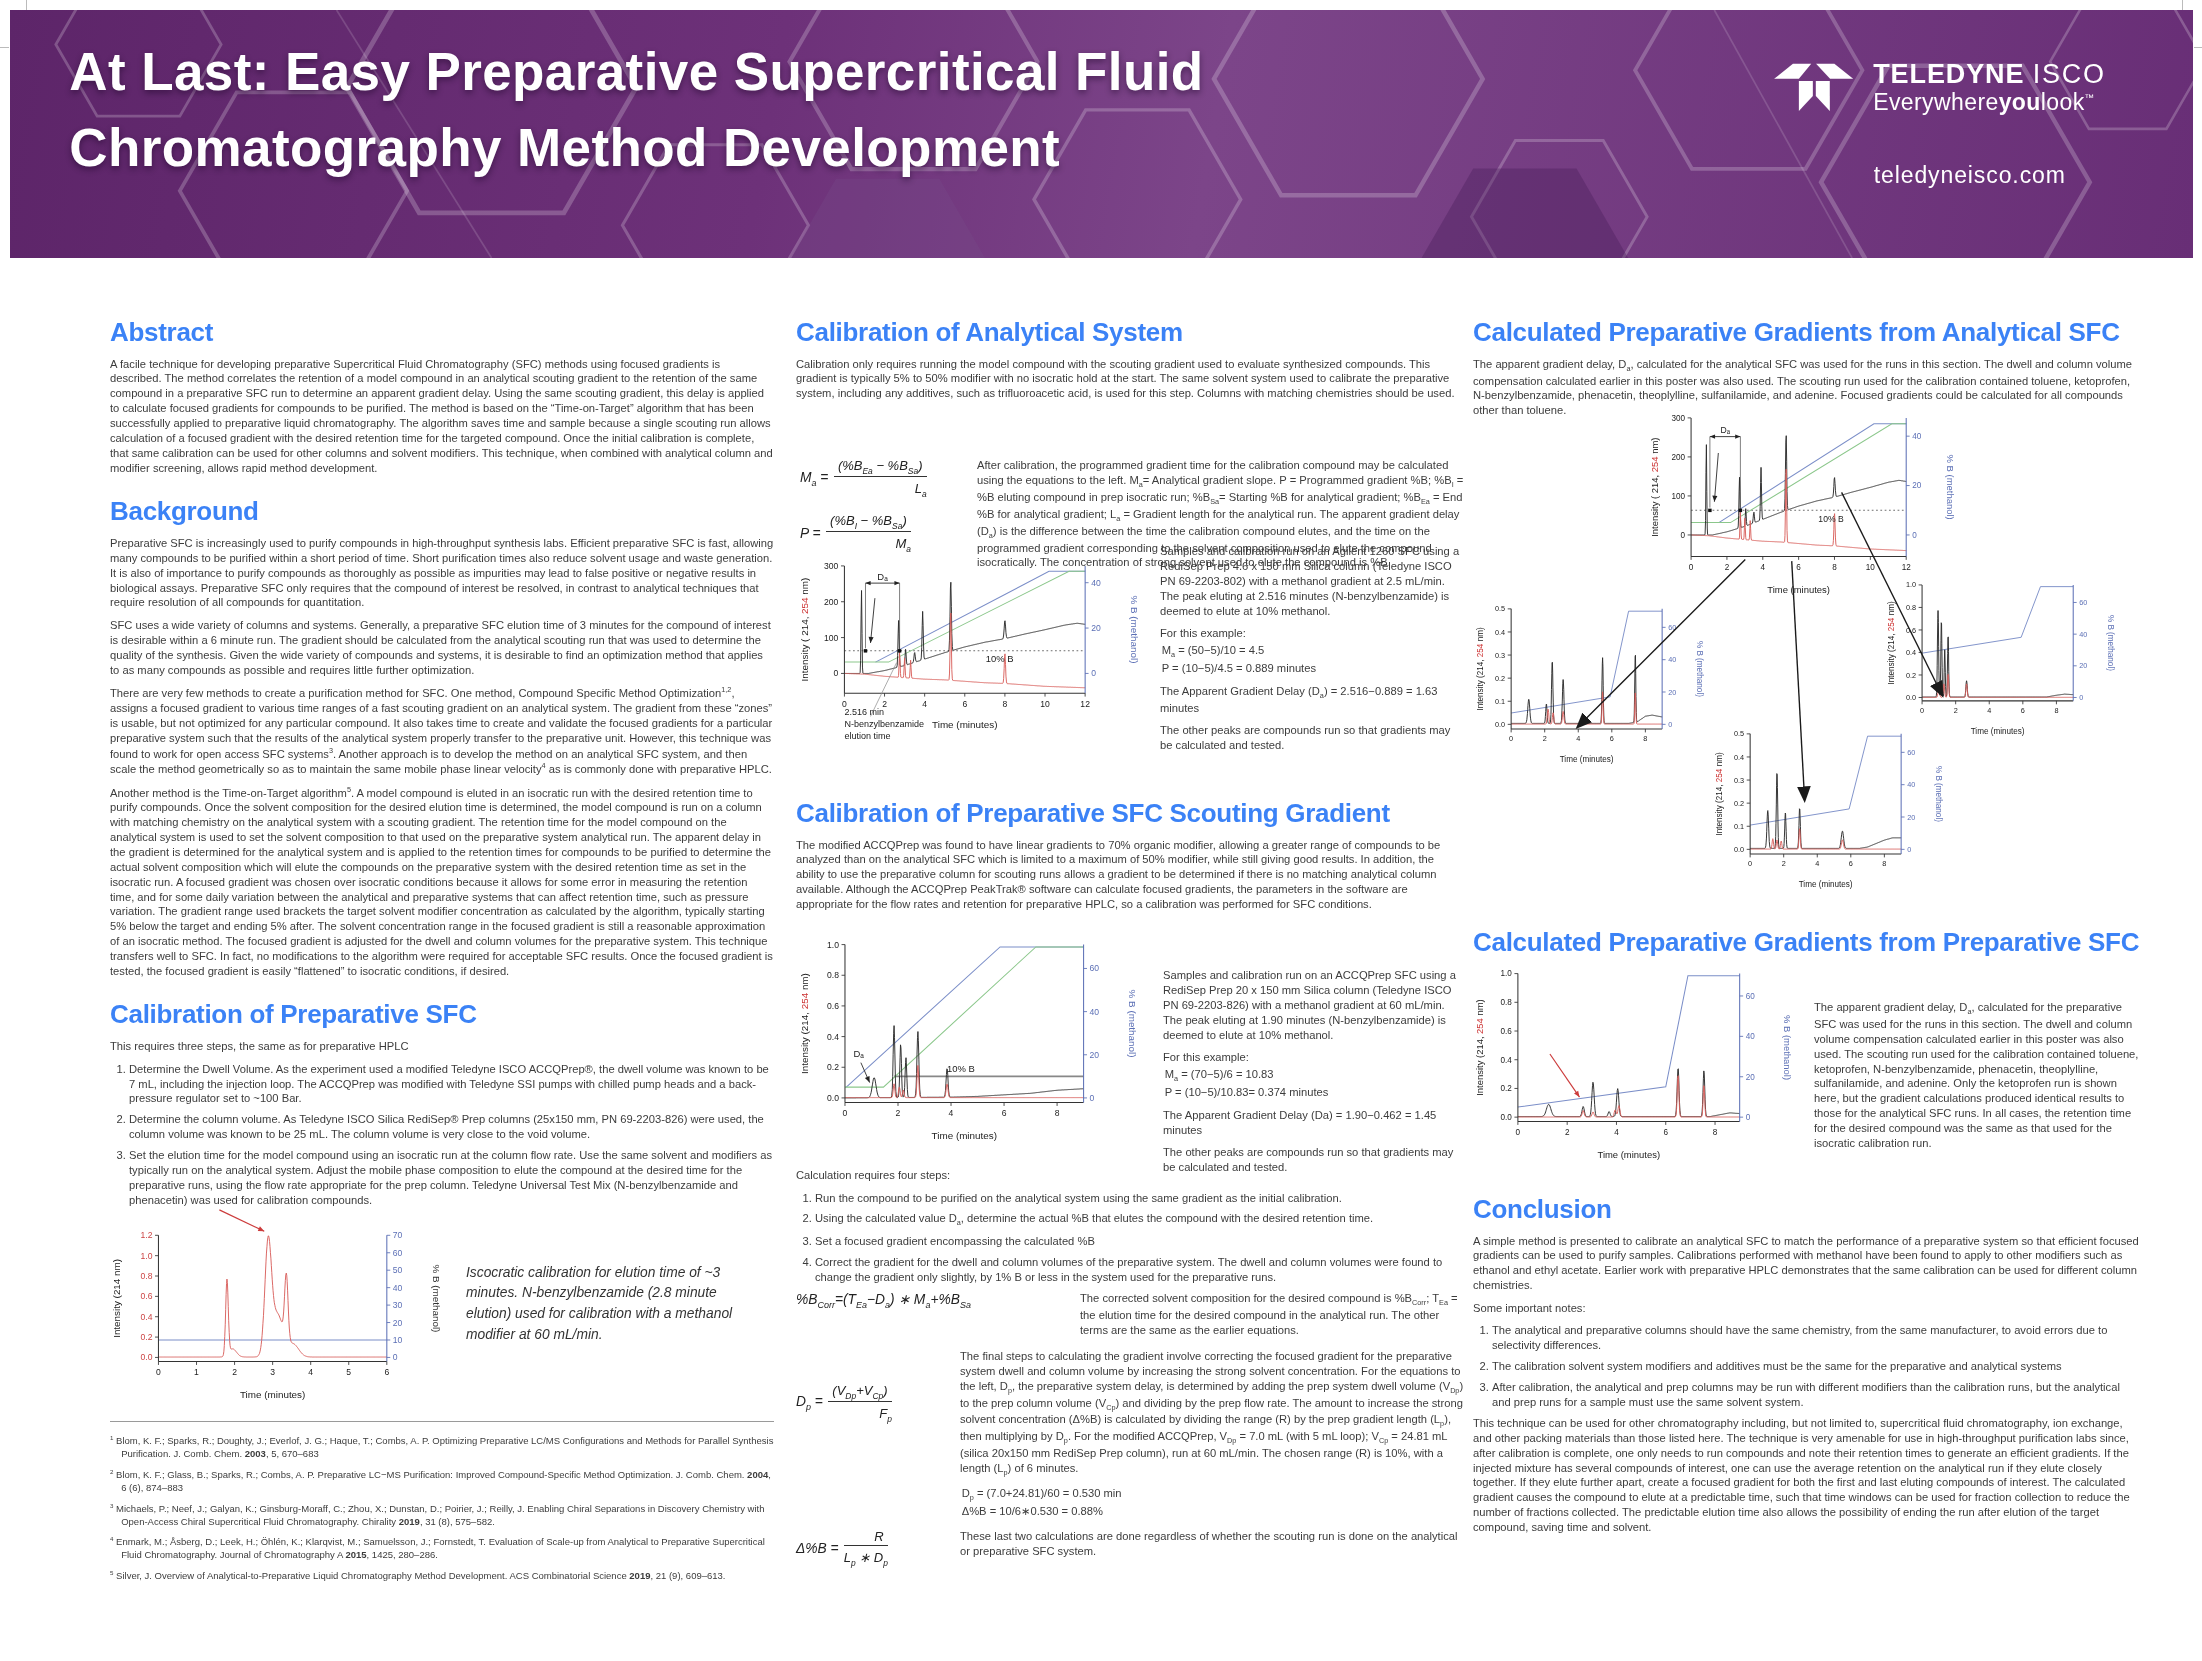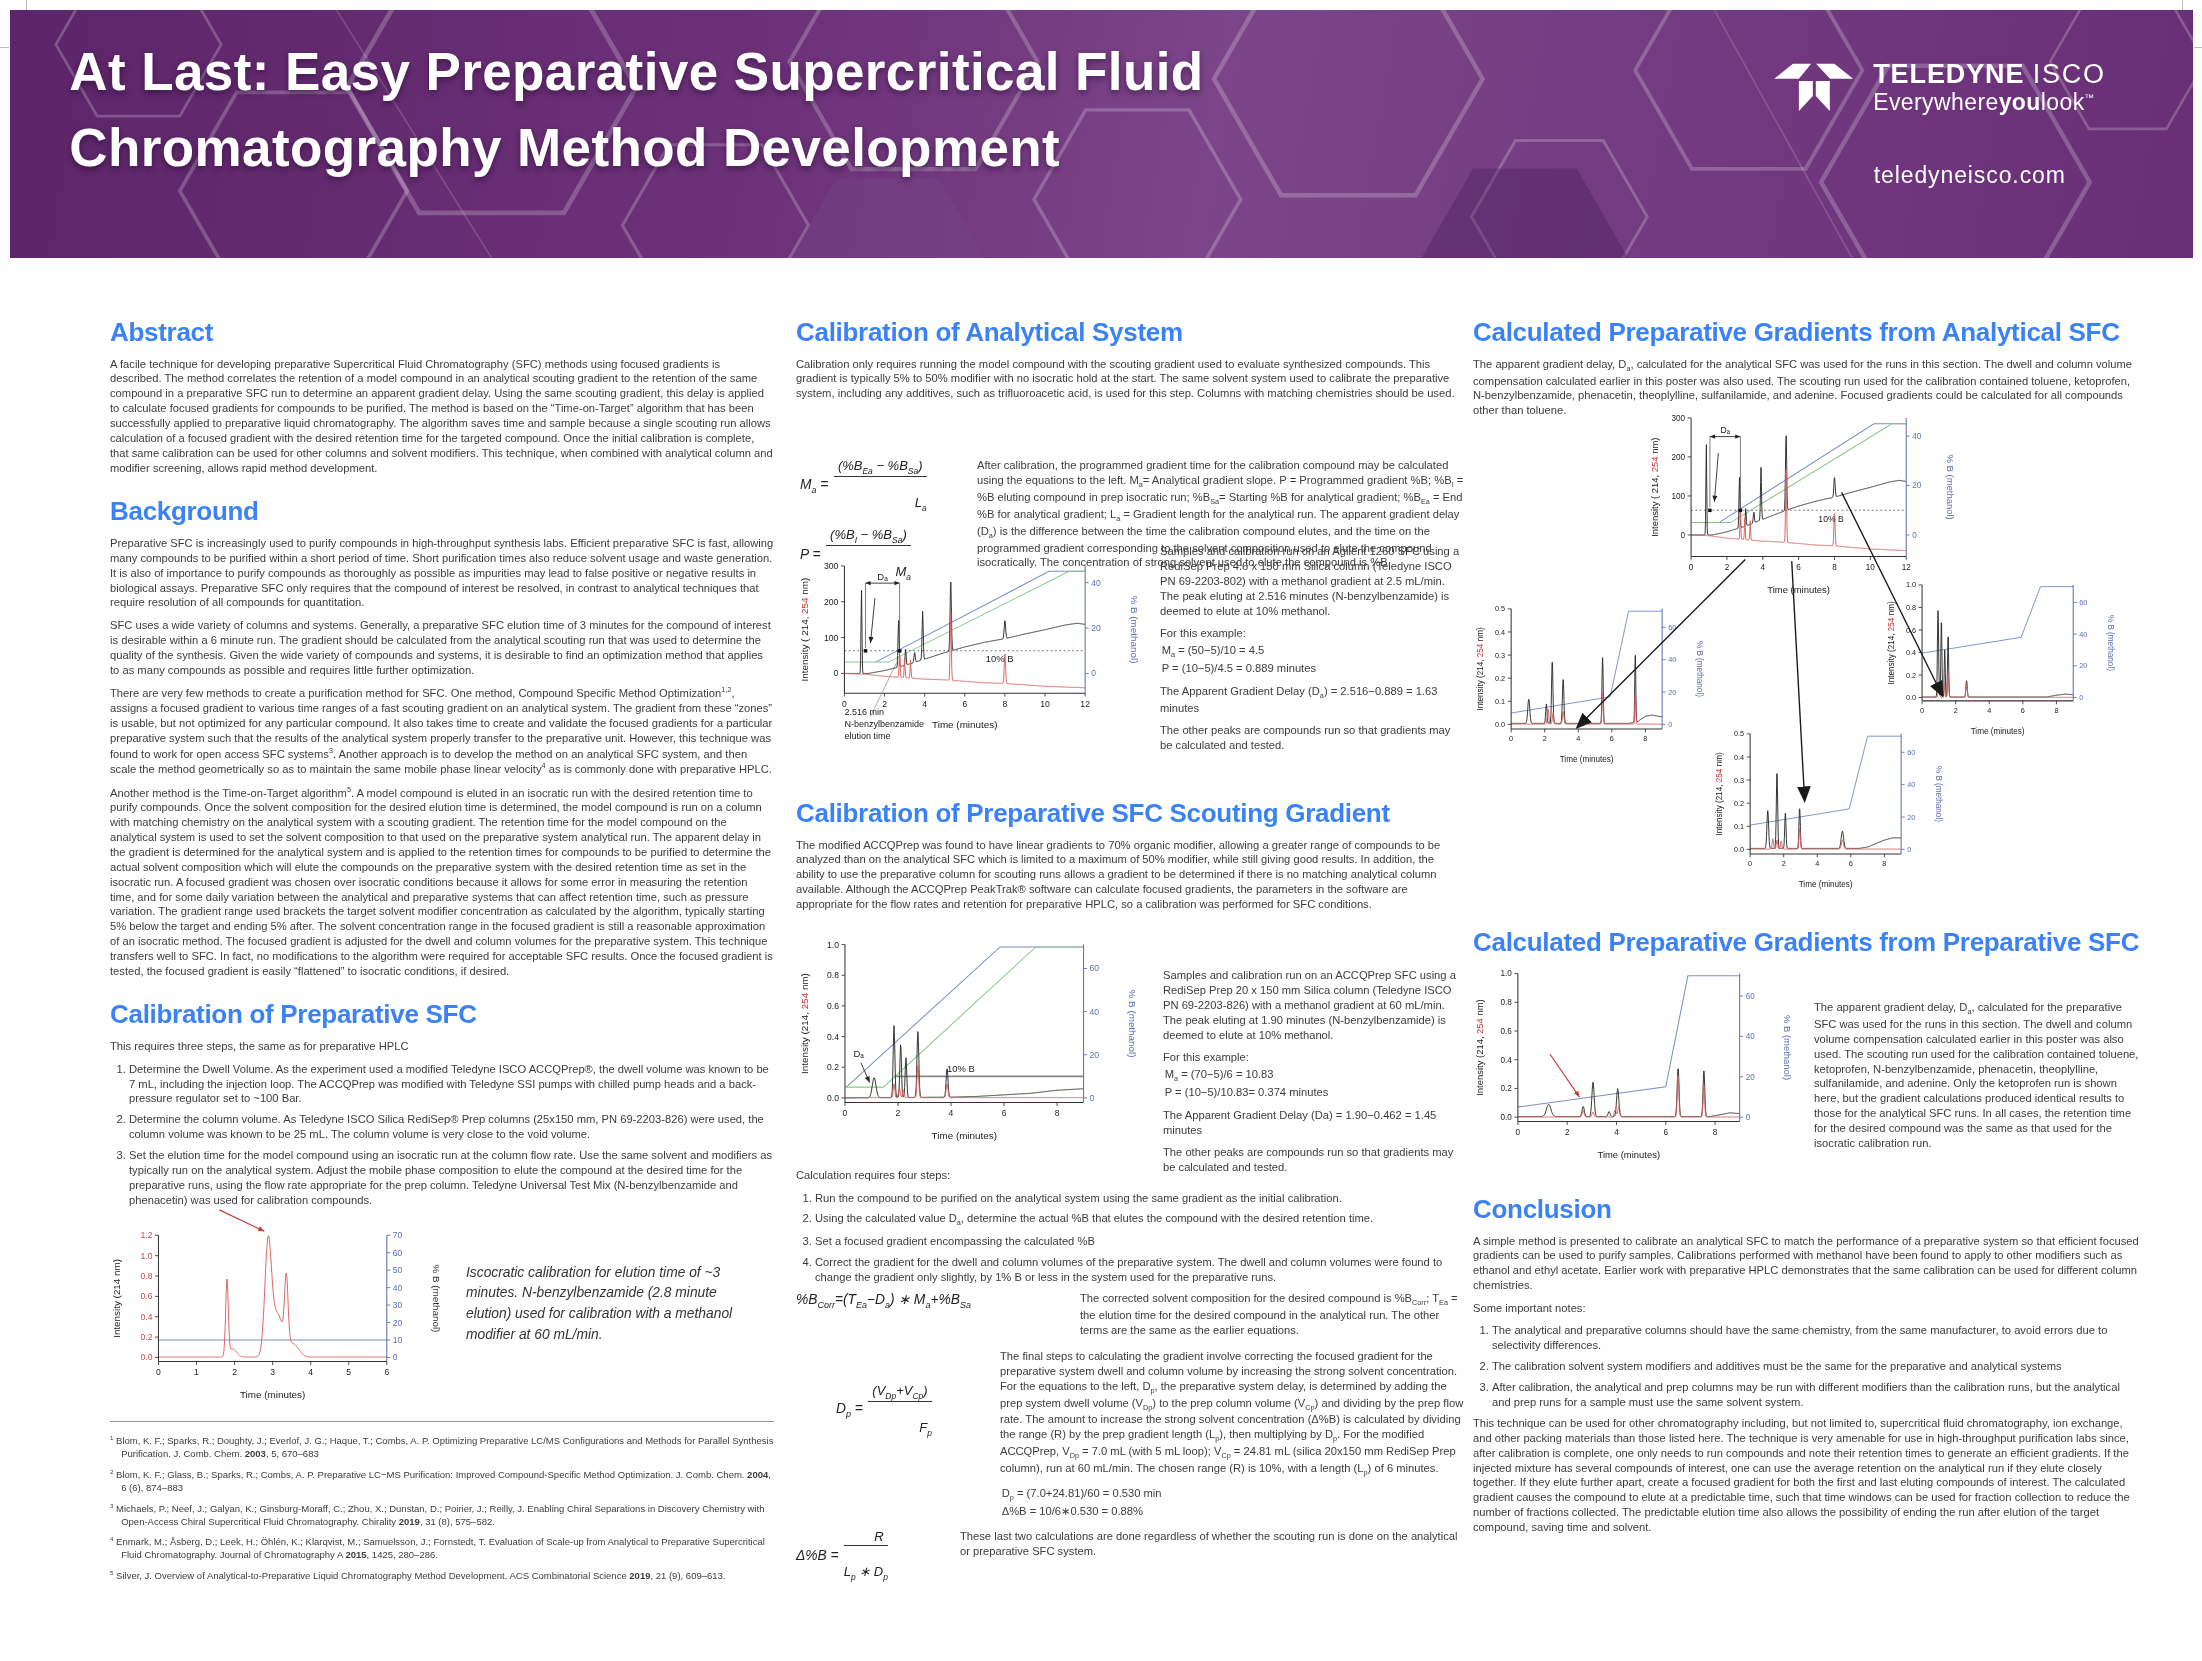--- a/index.html
+++ b/index.html
@@ -24,21 +24,21 @@
   li{margin-bottom:6px;}
   .col{position:absolute;top:317px;}
   #col-left{left:110px;width:664px;}
   .sidebox p{font-size:11.2px;}
   .caption{font-style:italic;font-size:13.8px;line-height:1.5;color:#333;}
   .eqrow{display:flex;gap:26px;align-items:flex-start;}
   .eqcol{flex:0 0 auto;}
   .eq{font-style:italic;font-size:13.8px;color:#222;display:flex;align-items:center;gap:5.2px;margin:0 0 13.8px 0;}
   .frac{display:inline-flex;flex-direction:column;text-align:right;vertical-align:middle;font-size:13px;}
   .frac .num{border-bottom:1.2px solid #333;padding:0 4.3px 0.9px 4.3px;}
-  .frac .den{padding-top:18px;}
+  .frac .den{padding-top:4px;}
   sub{font-size:.65em;} sup{font-size:.65em;}
   .desc{flex:1;}
   .res{margin:1.7px 0 1.7px 1.7px;font-size:11.2px;}
   .fn{font-size:9.5px;line-height:1.35;color:#3c3c3c;margin:0 0 6.9px 0;padding-left:11.2px;text-indent:-11.2px;}
   .rule{border-top:1.7px solid #9a9a9a;margin:20.6px 0 12px 0;}
   .chartrow{display:flex;gap:29px;align-items:flex-start;}
   .chart{position:relative;}
   svg{overflow:visible;display:block;}
   .abs{position:absolute;}
   .cropmark{position:absolute;background:#bbb;}
@@ -340,21 +340,21 @@
     </ol>
     <div class="eqrow" style="margin-top:5.2px;">
       <div class="eqcol" style="width:258px;">
         <div class="eq">
             <span>%B<sub>Corr</sub>=(T<sub>Ea</sub>−D<sub>a</sub>) ∗ M<sub>a</sub>+%B<sub>Sa</sub></span>
           </div>
       </div>
       <p class="desc">The corrected solvent composition for the desired compound is %B<sub>Corr</sub>; T<sub>Ea</sub> = the elution time for the desired compound in the analytical run. The other terms are the same as the earlier equations.</p>
     </div>
     <div class="eqrow" style="margin-top:3.4px;">
-      <div class="eqcol" style="width:138px;padding-top:34px;margin-left:40px;">
+      <div class="eqcol" style="width:138px;padding-top:34px;">
         <div class="eq">
           <span>D<sub>p</sub> =</span>
           <span class="frac">
               <span class="num">(V<sub>Dp</sub>+V<sub>Cp</sub>)</span>
               <span class="den">F<sub>p</sub></span>
             </span>
         </div>
       </div>
       <div class="desc">
         <p>The final steps to calculating the gradient involve correcting the focused gradient for the preparative system dwell and column volume by increasing the strong solvent concentration. For the equations to the left, D<sub>p</sub>, the preparative system delay, is determined by adding the prep system dwell volume (V<sub>Dp</sub>) to the prep column volume (V<sub>Cp</sub>) and dividing by the prep flow rate. The amount to increase the strong solvent concentration (Δ%B) is calculated by dividing the range (R) by the prep gradient length (L<sub>p</sub>), then multiplying by D<sub>p</sub>. For the modified ACCQPrep, V<sub>Dp</sub> = 7.0 mL (with 5 mL loop); V<sub>Cp</sub> = 24.81 mL (silica 20x150 mm RediSep Prep column), run at 60 mL/min. The chosen range (R) is 10%, with a length (L<sub>p</sub>) of 6 minutes.</p>

